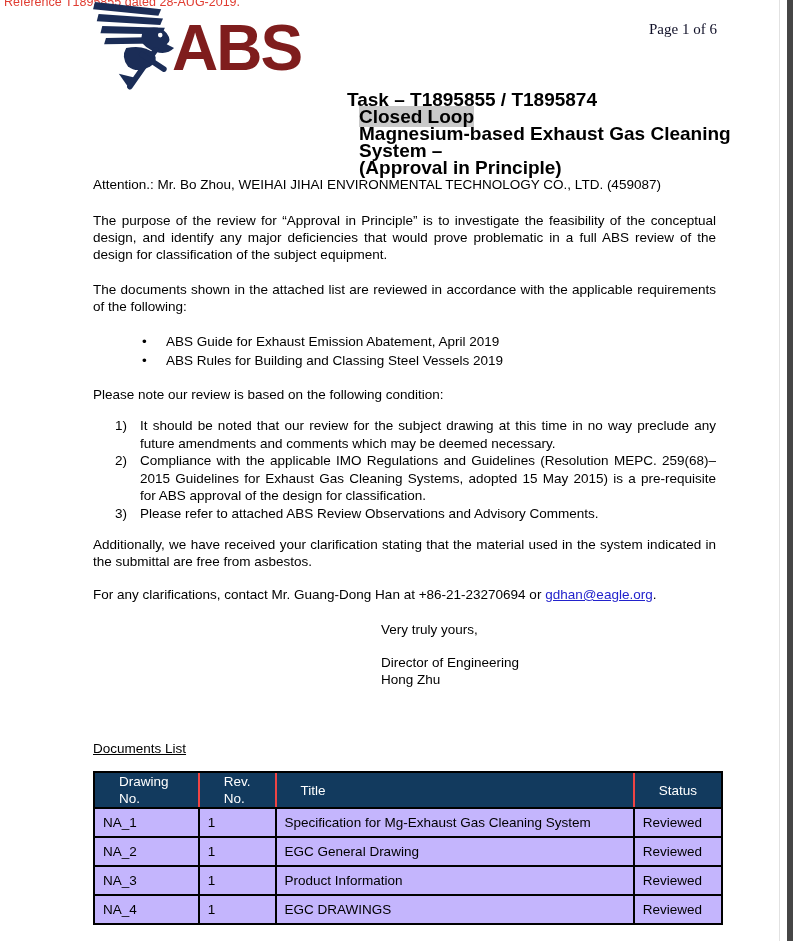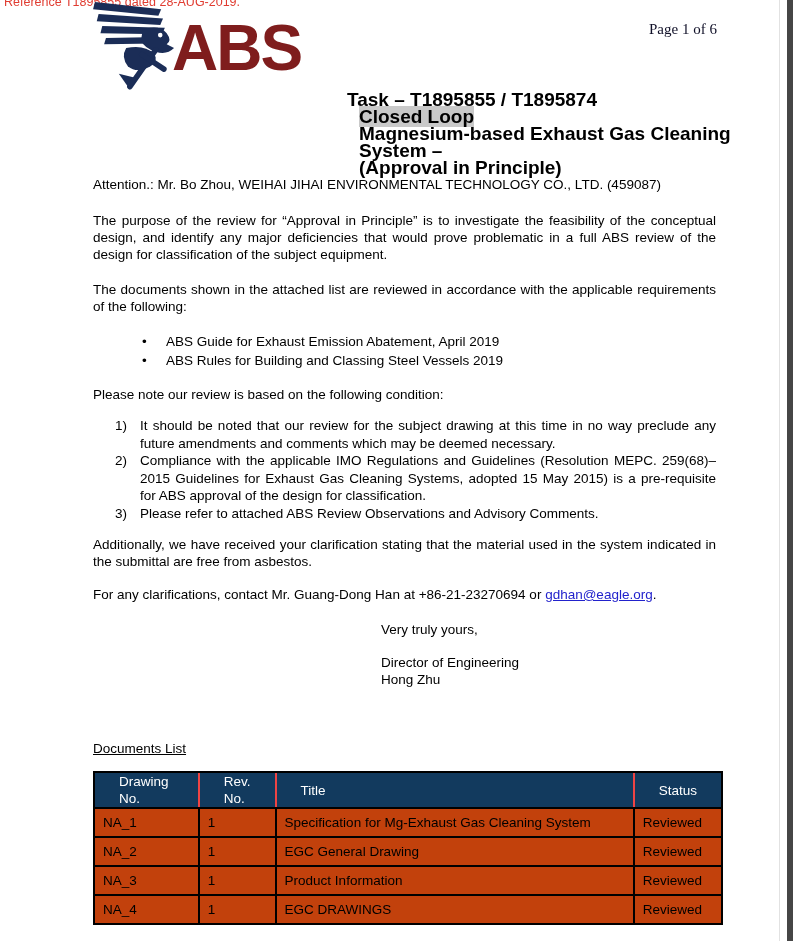--- a/index.html
+++ b/index.html
@@ -70,21 +70,21 @@
   .docs-table th {
     background:#123a5e; color:#ffffff; font-weight:normal;
     text-align:left; height:29px; padding:0 24px;
     border-top:2px solid #000; border-bottom:2px solid #000;
   }
   .docs-table th + th { border-left:2px solid #ef4444; }
   .docs-table th:first-child { border-left:2px solid #000; }
   .docs-table th:last-child { border-right:2px solid #000; }
   .docs-table td {
     border:2px solid #000; height:29px; padding:0 8px;
-    background:#c2410c;
+    background:#c4b5fd;
   }
   .col-drawing { width:105px; }
   .col-rev { width:71px; }
   .col-title { width:366px; }
   .col-status { width:88px; }
 </style>
 </head>
 <body>
 
 <div class="page">

